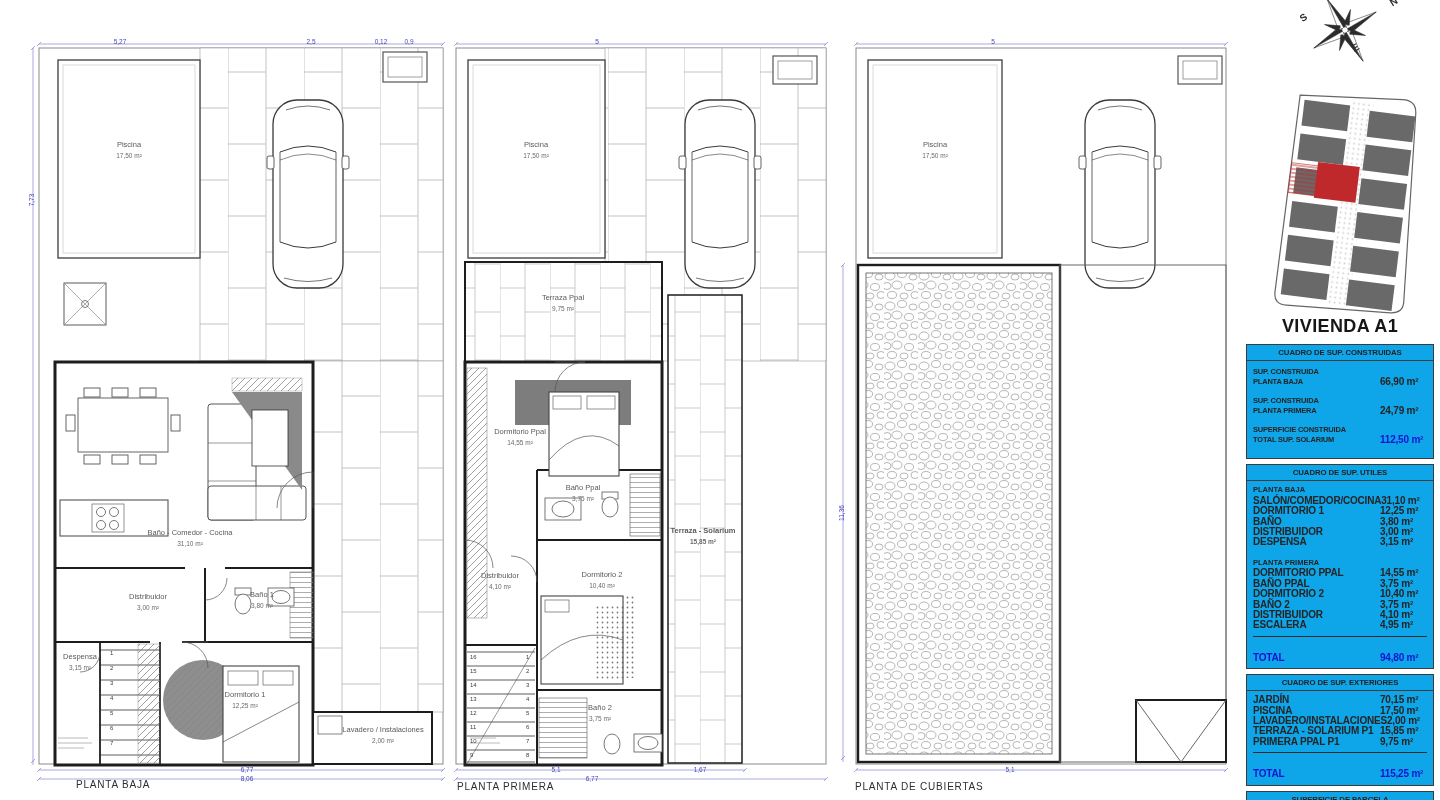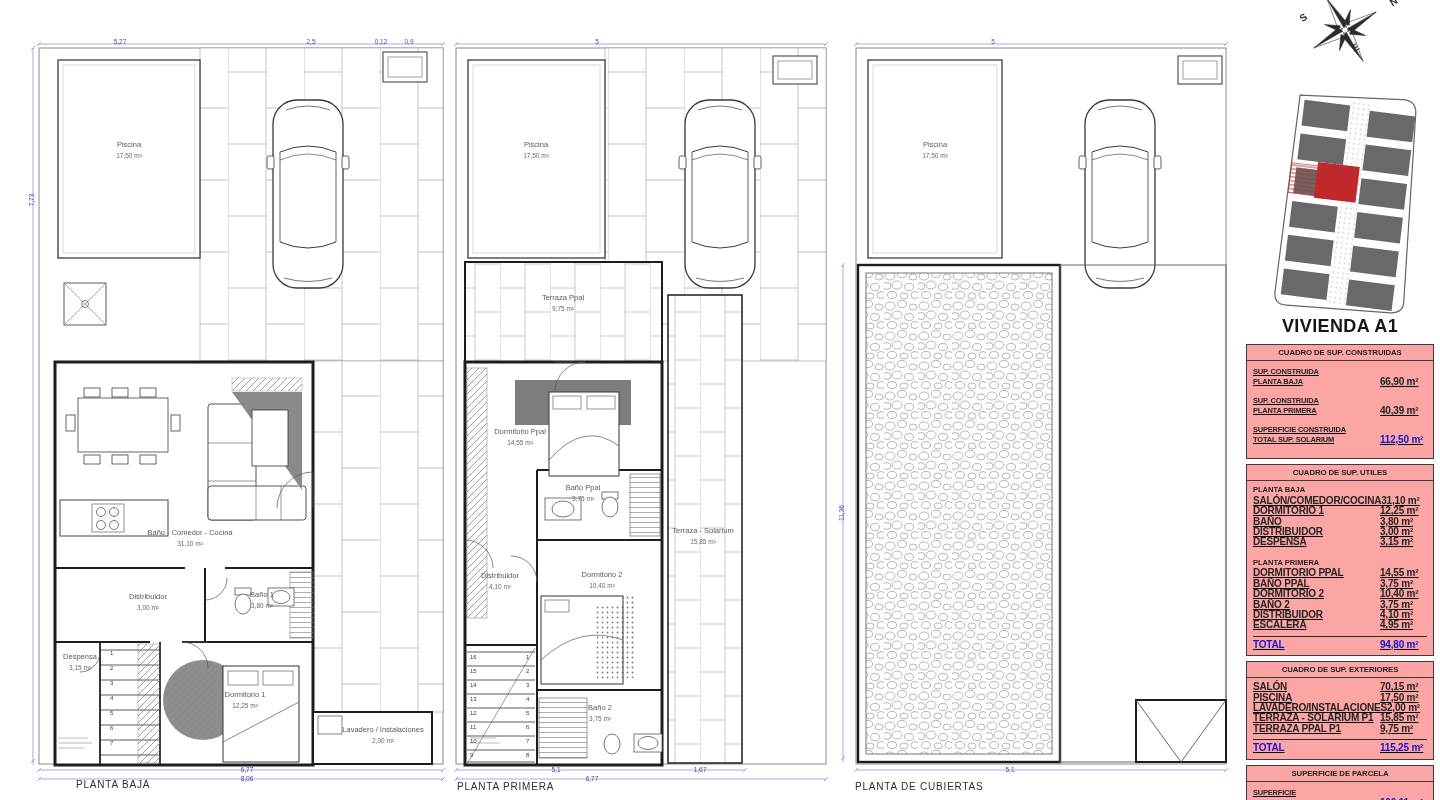--- a/index.html
+++ b/index.html
@@ -13,34 +13,34 @@
   .dim{position:absolute;color:#4646bd;font-size:6.5px;transform:translate(-50%,-50%);white-space:nowrap;}
   .dim.v{transform:translate(-50%,-50%) rotate(-90deg);}
   .stair-num{position:absolute;font-size:6px;color:#3c3c3c;line-height:1;}
   .plan-title{position:absolute;font-size:10px;color:#2e2e2e;letter-spacing:.8px;}
   .compass-letter{position:absolute;font-size:10px;font-weight:bold;color:#2e2e2e;}
   .rot{transform:rotate(-33deg);}
   
   .sheet{position:absolute;left:1246px;top:316px;width:188px;}
   .vivienda-title{text-align:center;font-size:18px;font-weight:bold;color:#161616;
                   letter-spacing:.4px;margin:0 0 7px 0;}
-  .tbox{border:1px solid #3c3c3c;margin-bottom:5px;background:#fca5a5;}
+  .tbox{border:1px solid #3c3c3c;margin-bottom:5px;background:#0ea5e9;}
   .thead{border-bottom:1px solid #3c3c3c;text-align:center;font-weight:bold;font-size:7.8px;
          color:#222;padding:3px 2px;letter-spacing:-.1px;}
   .tbody{padding:4px 6px 5px 6px;}
-  .trow{display:flex;align-items:flex-end;line-height:10.4px;text-decoration:underline;}
+  .trow{display:flex;align-items:flex-end;line-height:10.4px;}
   .tlabel{flex:1;font-size:10px;font-weight:bold;color:#242424;letter-spacing:-.2px;}
   .tval{width:47px;font-size:10px;font-weight:bold;color:#242424;letter-spacing:-.2px;}
   .sec-title{font-size:7.5px;font-weight:bold;color:#242424;line-height:10.4px;}
   .tgap{height:10px;}
   .trow.two{margin:2px 0 8px 0;}
   .tlines{flex:1;}
   .tline{font-size:7.5px;font-weight:bold;color:#242424;line-height:10.4px;letter-spacing:-.2px;}
   .tval.accent{color:#1414cf;}
-  .trow.total{border-top:1.5px solid #2a2a2a;margin-top:5px;padding-top:3px;}
+  .trow.total{border-top:1.5px solid #2a2a2a;margin-top:5px;padding-top:16px;}
   .trow.total .tlabel,.trow.total .tval{color:#1414cf;}
 </style>
 </head>
 <body>
 
 <div class="canvas">
 
 <svg width="1440" height="800" viewBox="0 0 1440 800">
   <defs>
     <pattern id="brick" width="76" height="72" patternUnits="userSpaceOnUse">
@@ -370,21 +370,21 @@
         <div class="room-area">4,10 m²</div>
       </div>
       <div class="room-label" style="left: 602px; top: 580px;">
         <div class="room-name">Dormitorio 2</div>
         <div class="room-area">10,40 m²</div>
       </div>
       <div class="room-label" style="left: 600px; top: 713px;">
         <div class="room-name">Baño 2</div>
         <div class="room-area">3,75 m²</div>
       </div>
-      <div class="room-label" style="left: 703px; top: 536px;">
+      <div class="room-label" style="left: 703px; top: 536px; font-weight: bold;">
         <div class="room-name">Terraza - Solarium</div>
         <div class="room-area">15,85 m²</div>
       </div>
       <div class="room-label" style="left: 935px; top: 150px;">
         <div class="room-name">Piscina</div>
         <div class="room-area">17,50 m²</div>
       </div>
       <div class="dim" style="left: 120px; top: 41px;">5,27</div>
       <div class="dim" style="left: 311px; top: 41px;">2,5</div>
       <div class="dim" style="left: 381px; top: 41px;">0,12</div>
@@ -435,21 +435,21 @@
               <div class="tline">SUP. CONSTRUIDA</div>
               <div class="tline">PLANTA BAJA</div>
             </div>
             <div class="tval">66,90 m²</div>
           </div>
           <div class="trow two">
             <div class="tlines">
               <div class="tline">SUP. CONSTRUIDA</div>
               <div class="tline">PLANTA PRIMERA</div>
             </div>
-            <div class="tval">40,39 m²</div>
+            <div class="tval">24,79 m²</div>
           </div>
           <div class="trow two">
             <div class="tlines">
               <div class="tline">SUPERFICIE CONSTRUIDA</div>
               <div class="tline">TOTAL SUP. SOLARIUM</div>
             </div>
             <div class="tval accent">112,50 m²</div>
           </div>
         </div>
   </div>
@@ -508,37 +508,37 @@
             <div class="tlabel">TOTAL</div>
             <div class="tval accent">94,80 m²</div>
           </div>
         </div>
   </div>
 
   <div class="tbox">
     <div class="thead">CUADRO DE SUP. EXTERIORES</div>
     <div class="tbody">
           <div class="trow">
-            <div class="tlabel">SALÓN</div>
+            <div class="tlabel">JARDÍN</div>
             <div class="tval">70,15 m²</div>
           </div>
           <div class="trow">
             <div class="tlabel">PISCINA</div>
             <div class="tval">17,50 m²</div>
           </div>
           <div class="trow">
             <div class="tlabel">LAVADERO/INSTALACIONES</div>
             <div class="tval">2,00 m²</div>
           </div>
           <div class="trow">
             <div class="tlabel">TERRAZA - SOLARIUM P1</div>
             <div class="tval">15,85 m²</div>
           </div>
           <div class="trow">
-            <div class="tlabel">TERRAZA PPAL P1</div>
+            <div class="tlabel">PRIMERA PPAL P1</div>
             <div class="tval">9,75 m²</div>
           </div>
           <div class="trow total">
             <div class="tlabel">TOTAL</div>
             <div class="tval accent">115,25 m²</div>
           </div>
         </div>
   </div>
 
   <div class="tbox">

